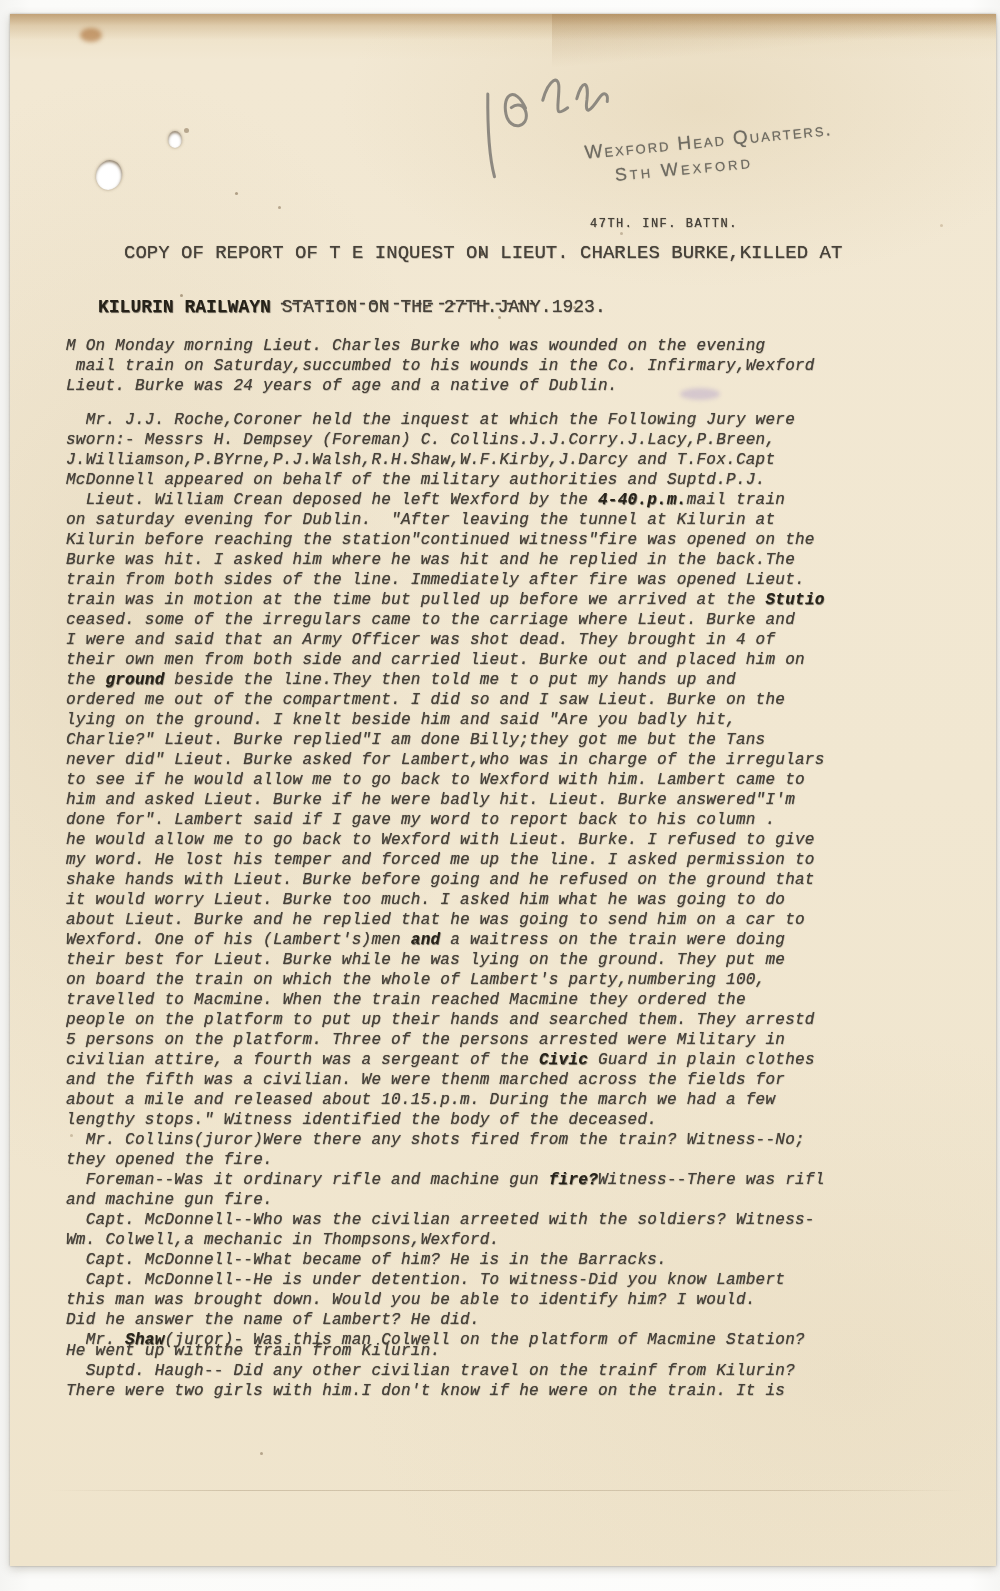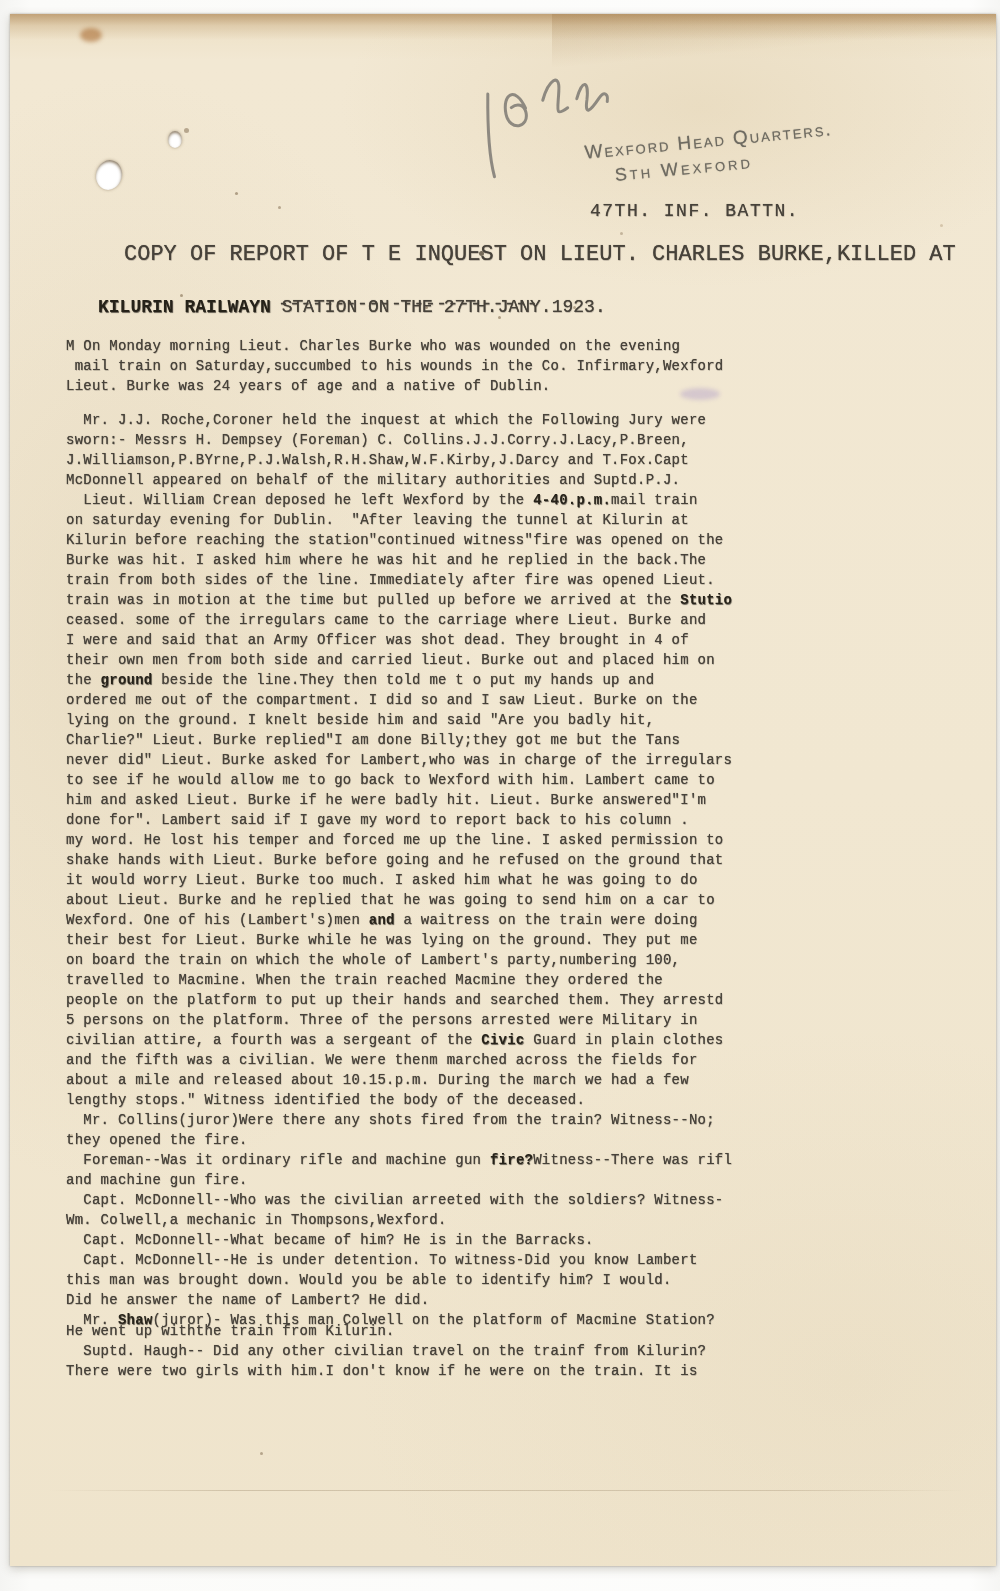--- a/index.html
+++ b/index.html
@@ -45,25 +45,25 @@
   .smudge-purple{position:absolute;left:670px;top:374px;width:40px;height:12px;border-radius:50%;
     background:rgba(115,85,190,.22);filter:blur(2px);}
   
   .typed{color:#47423a;text-shadow:0 0 .7px rgba(71,66,58,.85), .5px .5px 0 rgba(71,66,58,.22);}
   .b{font-weight:bold;color:#262219;text-shadow:.6px .6px .8px rgba(30,26,20,.65);}
   .stamp{position:absolute;left:575px;top:112px;width:330px;transform:rotate(-5.5deg);
     font-family:"Liberation Sans","DejaVu Sans",sans-serif;font-variant:small-caps;
     color:rgba(108,104,95,.95);text-shadow:0 0 1px rgba(108,104,95,.7);}
   .stamp .l1{font-size:19px;letter-spacing:2px;white-space:nowrap;}
   .stamp .l2{font-size:18px;letter-spacing:3px;margin-top:4px;margin-left:28px;white-space:nowrap;}
-  .unit{position:absolute;left:580px;top:187px;font-size:18px;letter-spacing:1.5px;white-space:nowrap;}
-  .title1{position:absolute;left:114px;top:228px;font-size:22px;white-space:pre;text-align:center;}
+  .unit{position:absolute;left:580px;top:203px;font-size:12px;letter-spacing:1.5px;white-space:nowrap;}
+  .title1{position:absolute;left:114px;top:228px;font-size:19px;white-space:pre;text-align:center;}
   .title2{position:absolute;left:88px;top:250px;font-size:18px;white-space:pre;margin-top:33px;}
   .sep{position:absolute;left:268px;top:280px;font-size:18px;letter-spacing:.5px;white-space:nowrap;}
-  .body-text{position:absolute;left:56px;top:322px;font-size:14px;line-height:20px;letter-spacing:.25px;}
+  .body-text{position:absolute;left:56px;top:322px;font-size:16px;line-height:20px;letter-spacing:.25px;font-style:italic;}
   .tline{white-space:pre;}
   .tline.blank{height:14px;}
   .tline.tight{margin-top:-9px;}
   .hand{position:absolute;left:452px;top:52px;width:170px;height:130px;transform:rotate(-6deg);}
 </style>
 </head>
 <body>
 
 <div class="page">
   <div class="top-edge"></div>
@@ -115,20 +115,21 @@
       <div class="tline"><span>I were and said that an Army Officer was shot dead. They brought in 4 of</span></div>
       <div class="tline"><span>their own men from both side and carried lieut. Burke out and placed him on</span></div>
       <div class="tline"><span>the </span><span class="b">ground</span><span> beside the line.They then told me t o put my hands up and</span></div>
       <div class="tline"><span>ordered me out of the compartment. I did so and I saw Lieut. Burke on the</span></div>
       <div class="tline"><span>lying on the ground. I knelt beside him and said "Are you badly hit,</span></div>
       <div class="tline"><span>Charlie?" Lieut. Burke replied"I am done Billy;they got me but the Tans</span></div>
       <div class="tline"><span>never did" Lieut. Burke asked for Lambert,who was in charge of the irregulars</span></div>
       <div class="tline"><span>to see if he would allow me to go back to Wexford with him. Lambert came to</span></div>
       <div class="tline"><span>him and asked Lieut. Burke if he were badly hit. Lieut. Burke answered"I'm</span></div>
       <div class="tline"><span>done for". Lambert said if I gave my word to report back to his column .</span></div>
+      <div class="tline"><span>he would allow me to go back to Wexford with Lieut. Burke. I refused to give</span></div>
       <div class="tline"><span>my word. He lost his temper and forced me up the line. I asked permission to</span></div>
       <div class="tline"><span>shake hands with Lieut. Burke before going and he refused on the ground that</span></div>
       <div class="tline"><span>it would worry Lieut. Burke too much. I asked him what he was going to do</span></div>
       <div class="tline"><span>about Lieut. Burke and he replied that he was going to send him on a car to</span></div>
       <div class="tline"><span>Wexford. One of his (Lambert's)men </span><span class="b">and</span><span> a waitress on the train were doing</span></div>
       <div class="tline"><span>their best for Lieut. Burke while he was lying on the ground. They put me</span></div>
       <div class="tline"><span>on board the train on which the whole of Lambert's party,numbering 100,</span></div>
       <div class="tline"><span>travelled to Macmine. When the train reached Macmine they ordered the</span></div>
       <div class="tline"><span>people on the platform to put up their hands and searched them. They arrestd</span></div>
       <div class="tline"><span>5 persons on the platform. Three of the persons arrested were Military in</span></div>

